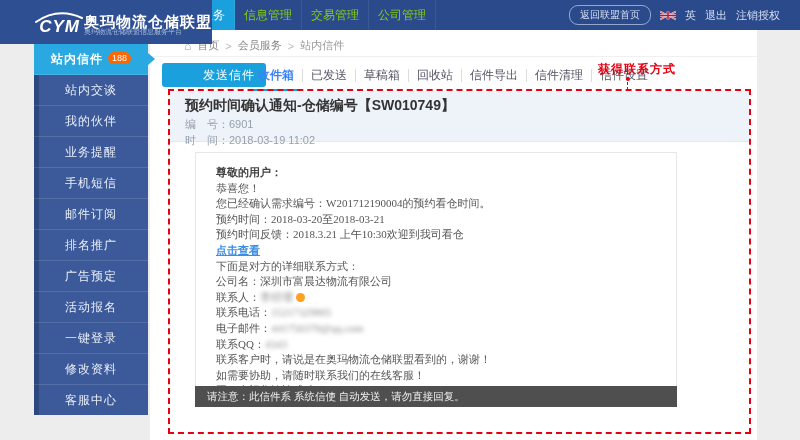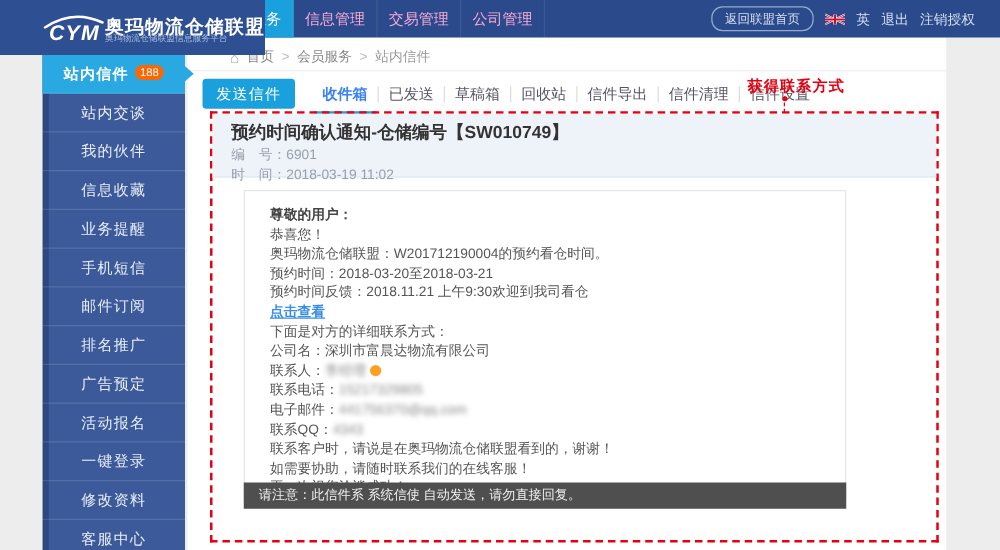--- a/index.html
+++ b/index.html
@@ -12,21 +12,21 @@
   
   .topbar{position:absolute;left:0;top:0;width:800px;height:30px;background:#2b4a8b;z-index:5;}
   .logo-panel{position:absolute;left:0;top:0;width:212px;height:44px;background:#2e4f92;z-index:7;
     display:flex;align-items:center;padding-left:34px;box-sizing:border-box;justify-content:flex-end;}
   .logo-cym{position:relative;color:#fff;font-style:italic;font-weight:bold;font-size:17px;padding-top:9px;letter-spacing:1px;}
   .logo-arc{position:absolute;top:1px;left:-5px;}
   .brand{margin-left:4px;padding-top:7px;}
   .brand-name{color:#fff;font-weight:bold;font-size:15px;letter-spacing:1px;line-height:13px;}
   .brand-sub{color:#b9cdec;font-size:7px;line-height:8px;filter:blur(.5px);opacity:.85;}
   .nav-tabs{position:absolute;left:168px;top:0;height:30px;display:flex;z-index:8;}
-  .nav-tab{width:66px;height:30px;line-height:30px;text-align:center;color:#f9a8d4;font-size:12px;
+  .nav-tab{width:66px;height:30px;line-height:30px;text-align:center;color:#84cc16;font-size:12px;
     border-right:1px solid rgba(255,255,255,.08);cursor:pointer;}
   .nav-tab.active{background:#1ba0de;color:#fff;}
   .top-right{position:absolute;right:20px;top:0;height:30px;display:flex;align-items:center;gap:9px;z-index:8;}
   .pill{border:1px solid #93a9cf;border-radius:9px;color:#d4dff2;font-size:10px;padding:2px 10px;cursor:pointer;}
   .tr-link{color:#d4dff2;font-size:11px;cursor:pointer;}
   .flag{display:block;cursor:pointer;}
   
   .sidebar{position:absolute;left:34px;top:44px;width:114px;background:#3c5a9a;
     box-shadow:inset 5px 0 0 rgba(18,38,76,.35);z-index:4;}
   .side-item{height:30px;line-height:30px;text-align:center;color:#e8eef8;font-size:12px;
@@ -39,40 +39,40 @@
     border-radius:8px;padding:0 4px;line-height:12px;vertical-align:2px;margin-left:5px;letter-spacing:0;}
   
   .content{position:absolute;left:150px;top:30px;width:607px;height:410px;background:#fff;z-index:3;}
   .crumbs{position:absolute;left:34px;top:8px;font-size:11px;color:#999;display:flex;gap:6px;align-items:center;}
   .crumb{color:#888;cursor:pointer;}
   .crumb.current{color:#999;cursor:default;}
   .crumb-sep{color:#bbb;}
   .home-icon{color:#9aa4b5;font-size:12px;}
   .crumb-row-line{position:absolute;left:0;top:26px;width:607px;border-top:1px solid #f0f0f0;}
   .send-btn{position:absolute;left:12px;top:33px;width:74px;height:24px;background:#1ba0de;color:#fff;
-    font-size:12px;text-align:center;line-height:24px;border-radius:3px;cursor:pointer;letter-spacing:1px;}
+    font-size:12px;text-align:center;line-height:24px;border-radius:3px;cursor:pointer;letter-spacing:1px;padding-left:30px;}
   .mail-tabs{position:absolute;left:100px;top:37px;height:16px;display:flex;align-items:center;}
   .mail-tab{font-size:12px;color:#556;padding:0 8px;border-right:1px solid #ddd;line-height:13px;cursor:pointer;position:relative;}
   .mail-tab:last-child{border-right:none;}
   .mail-tab.active{color:#3b82f6;font-weight:bold;}
   .mail-tab.active::after{content:"";position:absolute;left:1px;right:1px;bottom:-9px;height:2px;background:#1ba0de;}
   .annotation{position:absolute;left:448px;top:31px;color:#e60012;font-size:12px;font-weight:bold;letter-spacing:1px;}
   .annot-dot{position:absolute;left:476px;top:47px;width:4px;height:4px;border-radius:50%;background:#e60012;}
   .annot-line{position:absolute;left:477px;top:52px;height:13px;border-left:1px dashed #e60012;}
   .annot-circle{position:absolute;left:470px;top:66px;width:18px;height:18px;border:1px solid #e60012;
     border-radius:50%;color:#e60012;font-size:11px;text-align:center;line-height:18px;font-weight:bold;}
   .dashed-rect{position:absolute;left:18px;top:59px;width:583px;height:345px;
     border:2px dashed #e60012;box-sizing:border-box;}
   .msg-header{position:absolute;left:20px;top:61px;width:579px;height:51px;background:#eef2f9;
     border-bottom:1px solid #e0e8f3;box-sizing:border-box;padding:6px 0 0 15px;}
   .msg-title{font-size:14px;font-weight:bold;color:#333;}
   .msg-meta{font-size:11px;color:#96a0ad;margin-top:2px;line-height:14px;}
   .msg-box{position:absolute;left:45px;top:122px;width:482px;height:248px;border:1px solid #e7e7e7;
     box-sizing:border-box;padding:12px 14px 0 20px;background:#fff;}
-  .mrow{font-size:11px;color:#555;line-height:15.6px;height:15.6px;white-space:nowrap;}
+  .mrow{font-size:11px;color:#555;line-height:15.6px;height:15.6px;white-space:nowrap;font-family:Liberation Serif, serif;}
   .mrow .bold{font-weight:bold;color:#444;}
   .blurred{filter:blur(2px);color:#8a8a8a;}
   .link{color:#3a8ee6;font-weight:bold;text-decoration:underline;cursor:pointer;}
   .avatar-dot{display:inline-block;width:9px;height:9px;background:#ffa022;border-radius:50%;margin-left:3px;vertical-align:-1px;}
   .notice-bar{position:absolute;left:45px;top:356px;width:482px;height:21px;background:#4f4f4f;color:#f0f0f0;
     font-size:10.5px;line-height:21px;padding-left:12px;box-sizing:border-box;white-space:nowrap;}
 </style>
 </head>
 <body>
 
@@ -110,21 +110,20 @@
     <div class="brand-sub">奥玛物流仓储联盟信息服务平台</div>
   </div>
 </div>
 
 <div class="sidebar">
   <div class="side-item active">
     <span>站内信件</span><span class="badge">188</span>
   </div>
   <div class="side-item">站内交谈</div>
   <div class="side-item">我的伙伴</div>
-  <div class="side-item">信息收藏</div>
   <div class="side-item">业务提醒</div>
   <div class="side-item">手机短信</div>
   <div class="side-item">邮件订阅</div>
   <div class="side-item">排名推广</div>
   <div class="side-item">广告预定</div>
   <div class="side-item">活动报名</div>
   <div class="side-item">一键登录</div>
   <div class="side-item">修改资料</div>
   <div class="side-item">客服中心</div>
 </div>
@@ -162,23 +161,23 @@
 
   <div class="msg-header">
     <div class="msg-title">预约时间确认通知-仓储编号【SW010749】</div>
     <div class="msg-meta"><span>编　号：</span><span>6901</span></div>
     <div class="msg-meta"><span>时　间：</span><span>2018-03-19 11:02</span></div>
   </div>
 
   <div class="msg-box">
     <div class="mrow"><span class="bold">尊敬的用户：</span></div>
     <div class="mrow">恭喜您！</div>
-    <div class="mrow">奥玛物流仓储联盟：W201712190004的预约看仓时间。</div>
+    <div class="mrow">您已经确认需求编号：W201712190004的预约看仓时间。</div>
     <div class="mrow">预约时间：2018-03-20至2018-03-21</div>
-    <div class="mrow">预约时间反馈：2018.11.21 上午9:30欢迎到我司看仓</div>
+    <div class="mrow">预约时间反馈：2018.3.21 上午10:30欢迎到我司看仓</div>
     <div class="mrow"><span class="link">点击查看</span></div>
     <div class="mrow">下面是对方的详细联系方式：</div>
     <div class="mrow"><span>公司名：</span><span>深圳市富晨达物流有限公司</span></div>
     <div class="mrow"><span>联系人：</span><span class="blurred">李经理</span><span class="avatar-dot"></span></div>
     <div class="mrow"><span>联系电话：</span><span class="blurred">15217329805</span></div>
     <div class="mrow"><span>电子邮件：</span><span class="blurred">441756370@qq.com</span></div>
     <div class="mrow"><span>联系QQ：</span><span class="blurred">4343</span></div>
     <div class="mrow">联系客户时，请说是在奥玛物流仓储联盟看到的，谢谢！</div>
     <div class="mrow">如需要协助，请随时联系我们的在线客服！</div>
     <div class="mrow">再一次祝您洽谈成功！</div>

